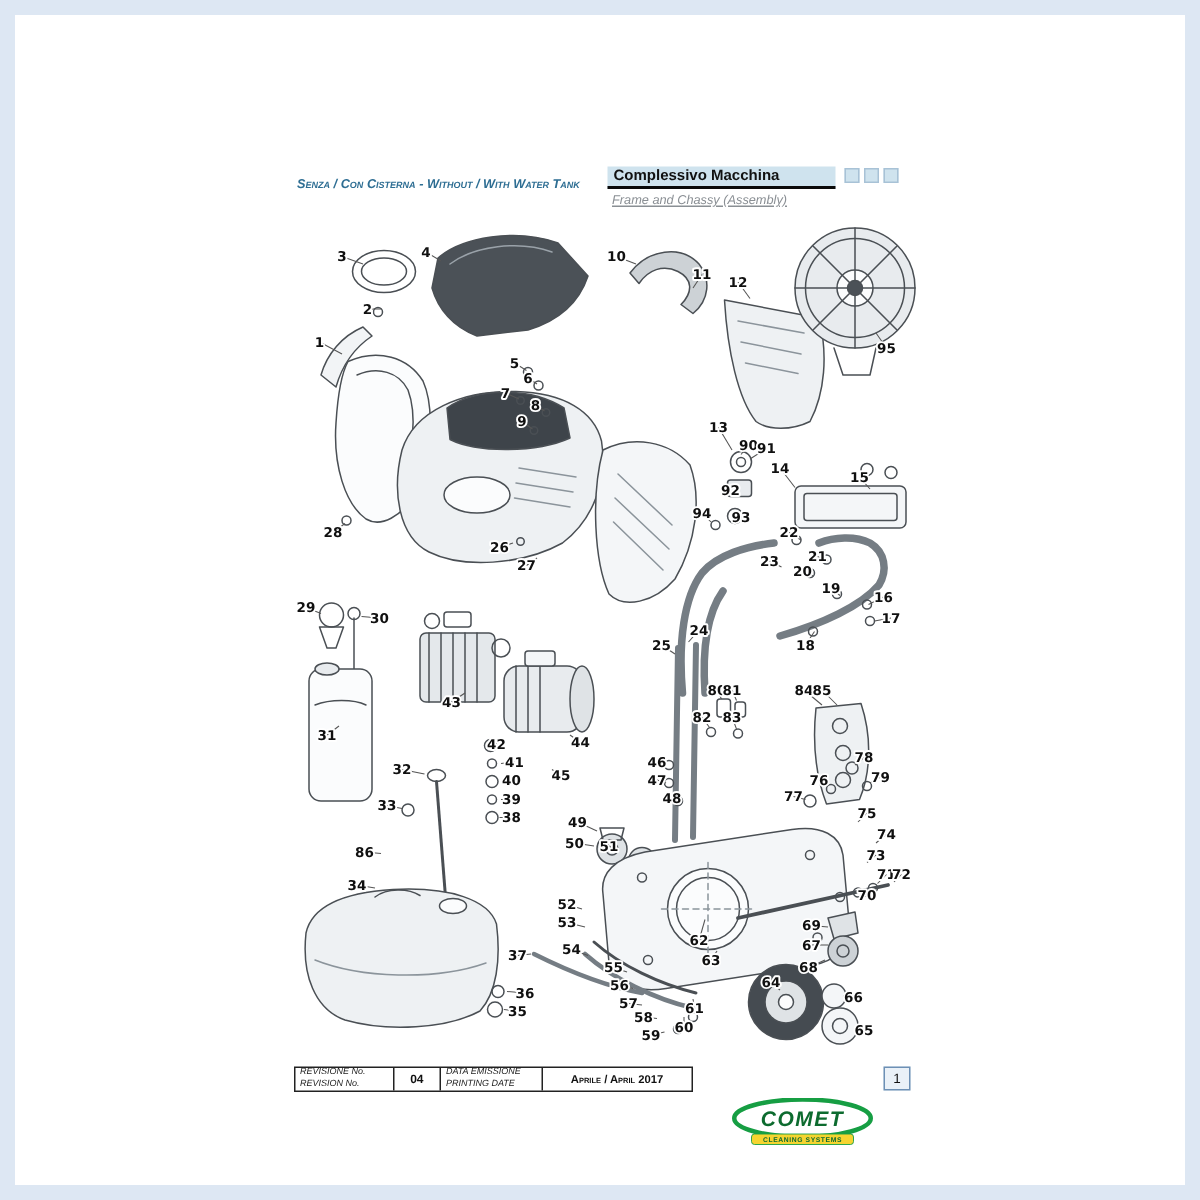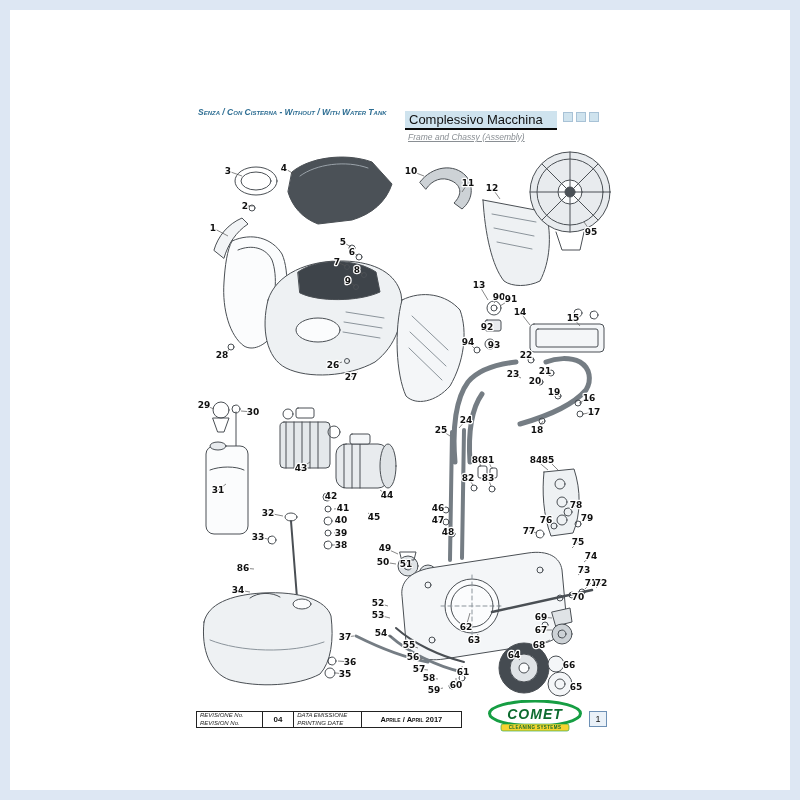--- a/index.html
+++ b/index.html
@@ -16,27 +16,27 @@
   .frame-right  { right:0; top:0; width:10px; height:800px; }
 
   
   .header-left { position:absolute; left:196px; top:99px; width:205px; z-index:3; }
   .title-band {
     background:var(--header-band,#cfe3ee); padding:1px 6px 2px;
     font-weight:bold; font-size:16px; letter-spacing:.4px;
     border-bottom:3px solid #0a0a0a;
   }
   .subtitle {
-    margin-top:8px; padding-left:2px; font-style:italic; font-weight:bold;
+    margin-top:18px; padding-left:2px; font-style:italic; font-weight:bold;
     font-size:8.5px; color:var(--subtitle-teal,#2e6e93); font-variant:small-caps;
   }
   .header-right { position:absolute; left:405px; top:111px; width:152px; z-index:3; }
   .section-band {
     background:var(--header-band,#cfe3ee); padding:1px 4px;
-    font-weight:normal; font-size:13px; border-bottom:2px solid #0a0a0a;
+    font-weight:bold; font-size:10px; border-bottom:2px solid #0a0a0a;
   }
   .section-sub { margin-top:2px; padding-left:3px; font-style:italic; font-size:8.5px; color:#8a8f94;text-decoration:underline; }
   .squares { position:absolute; left:563px; top:112px; display:flex; gap:3px; z-index:3; }
   .square { width:10px; height:10px; background:var(--header-band,#cfe3ee); border:1px solid #a8c2d6; }
 
   
   #diagram { position:absolute; left:0; top:0; width:800px; height:800px; z-index:1; }
   .callout-num {
     font-family:"DejaVu Sans", sans-serif; font-size:9px; font-weight:bold; fill:#101010;
     paint-order:stroke; stroke:#ffffff; stroke-width:2.5px; stroke-linejoin:round;
@@ -47,21 +47,21 @@
     position:absolute; left:196px; top:711px; width:266px; height:17px;
     border:1.2px solid #222; display:flex; z-index:3; background:#fff;
   }
   .cell { height:100%; display:flex; flex-direction:column; justify-content:center; }
   .cell-label { font-style:italic; font-size:6px; line-height:1.2; padding:0 3px; color:#222; }
   .cell-value { align-items:center; justify-content:center; font-weight:bold; font-size:8px; }
   .cell-value.smallcaps { font-variant:small-caps; font-size:7.5px; }
   .b-r { border-right:1px solid #222; }
   .w1 { width:66px; } .w2 { width:32px; } .w3 { width:68px; } .w4 { width:100px; }
 
-  .logo-wrap { position:absolute; left:487px; top:700px; width:97px; height:33px; z-index:3; }
+  .logo-wrap { position:absolute; left:487px; top:732px; width:97px; height:33px; z-index:3; }
   .logo-ellipse { fill:#ffffff; stroke:var(--logo-green,#169e43); stroke-width:3; }
   .logo-text { font-family:"Liberation Sans", sans-serif; font-style:italic; font-weight:bold;
                font-size:14px; fill:var(--logo-dark-green,#0d6b2f); letter-spacing:1px; }
   .logo-ribbon { fill:var(--logo-yellow,#f5d430); stroke:var(--logo-green,#169e43); stroke-width:.6; }
   .logo-tagline { font-size:4.5px; font-weight:bold; fill:var(--logo-dark-green,#0d6b2f); letter-spacing:.4px; }
 
   .page-num {
     position:absolute; left:589px; top:711px; width:18px; height:16px; z-index:3;
     border:1px solid #6d90b5; background:#eaf1f8; display:flex; align-items:center;
     justify-content:center; font-size:9px;

